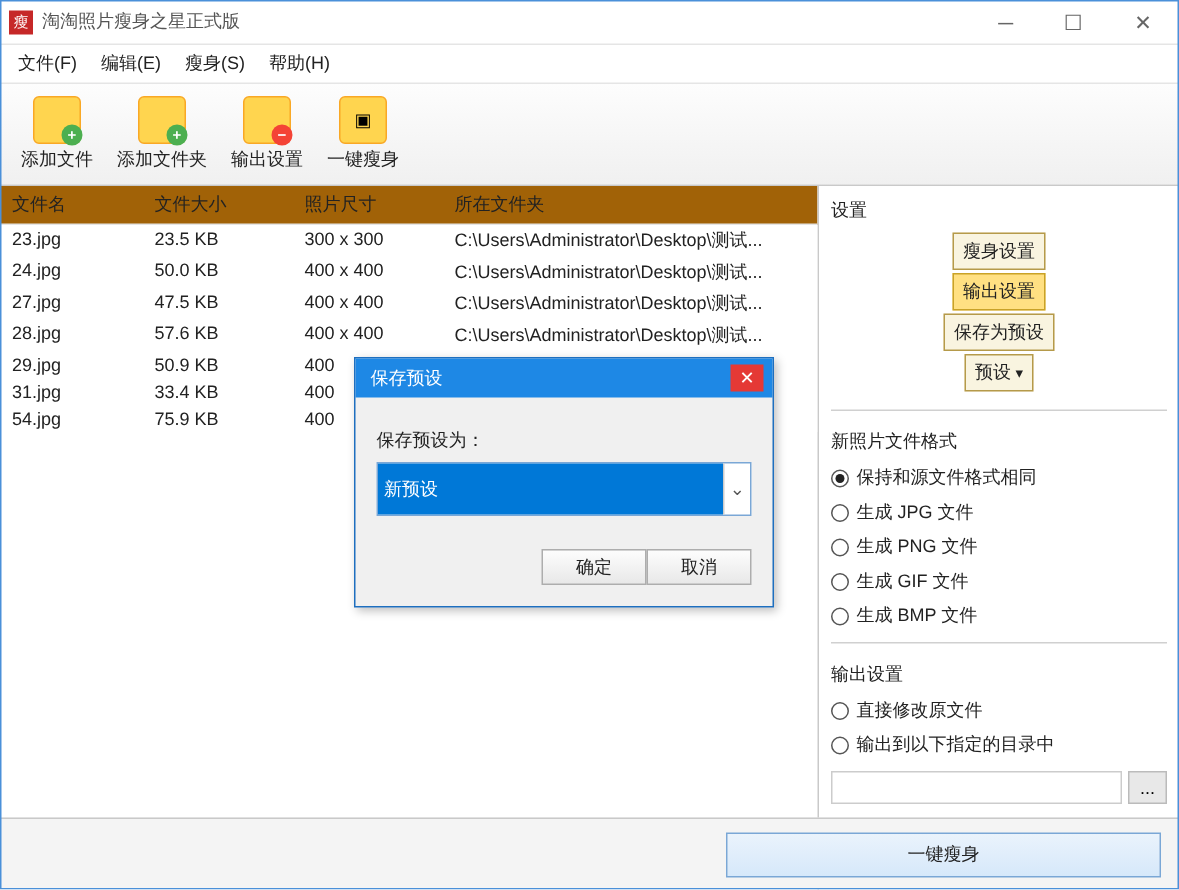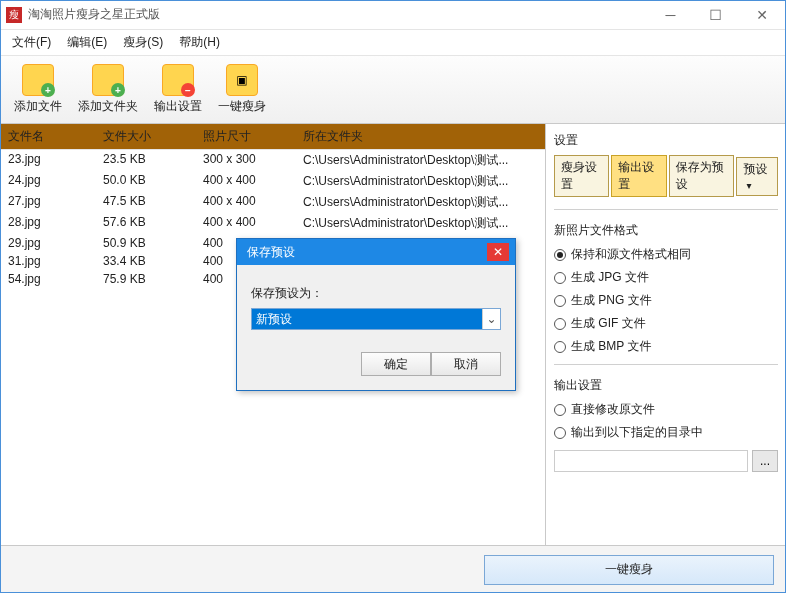--- a/index.html
+++ b/index.html
@@ -31,42 +31,42 @@
 .col-name { width: 95px; }
 .col-size { width: 100px; }
 .col-dim { width: 100px; }
 .col-folder { flex: 1; }
 .list-body { background: #fff; }
 .row { display: flex; }
 .row .cell { padding: 2px 8px; white-space: nowrap; overflow: hidden; color: #222; }
 
 .settings { width: 240px; padding: 4px 8px 8px; display: flex; flex-direction: column; }
 .settings-title { font-weight: normal; color: #222; padding: 4px 0; }
-.tabs { display: flex; gap: 2px; margin: 2px 0 6px; align-items: center; }
+.tabs { display: flex; gap: 2px; margin: 2px 12px 6px; align-items: center; flex-direction: column; }
 .tab { border: 1px solid #b59a4a; background: #f9f4e0; padding: 3px 6px; color: #222; }
 .tab.active { background: #ffe082; border-color: #c9a227; }
 .tab.dropdown::after { content: "▾"; margin-left: 3px; font-size: 10px; }
 .group-title { color: #222; margin: 6px 0 4px; }
 .radio-line { display: flex; align-items: center; gap: 5px; padding: 3px 0; color: #222; }
 .radio { width: 12px; height: 12px; border: 1px solid #555; border-radius: 50%; display: inline-flex; align-items: center; justify-content: center; background: #fff; }
 .radio.checked::after { content: ""; width: 6px; height: 6px; border-radius: 50%; background: #222; }
 .divider { border-top: 1px solid #d0d0d0; margin: 6px 0; }
 .path-row { display: flex; gap: 4px; margin-top: 6px; }
 .path-input { flex: 1; height: 22px; border: 1px solid #ccc; background: #fff; }
 .browse-btn { width: 26px; height: 22px; background: #e8e8e8; border: 1px solid #bbb; display: flex; align-items: center; justify-content: center; }
 
 .footer { position: absolute; bottom: 0; right: 0; width: 786px; height: 48px; border-top: 1px solid #c9c9c9; background: #f4f4f4; display: flex; align-items: center; justify-content: flex-end; padding-right: 12px; }
 .primary-btn { width: 290px; height: 30px; border: 1px solid #7aa7d6; background: linear-gradient(#eaf3fc, #d6e8fa); color: #222; display: flex; align-items: center; justify-content: center; }
 
 .modal { position: absolute; left: 236px; top: 238px; width: 280px; background: #f0f0f0; border: 1px solid #1e6fbf; box-shadow: 2px 2px 6px rgba(0,0,0,0.25); }
 .modal-title { background: #1e88e5; color: #fff; height: 26px; display: flex; align-items: center; justify-content: space-between; padding: 0 6px 0 10px; font-size: 12px; }
 .modal-close { width: 22px; height: 18px; background: #e53935; color: #fff; display: flex; align-items: center; justify-content: center; font-size: 12px; }
 .modal-body { padding: 20px 14px 10px; }
 .modal-label { color: #222; margin-bottom: 6px; }
-.combo { display: flex; border: 1px solid #7aa7d6; background: #fff; height: 22px; }
+.combo { display: flex; border: 1px solid #7aa7d6; background: #fff; height: 36px; }
 .combo-input { flex: 1; background: #0078d7; color: #fff; padding: 0 4px; display: flex; align-items: center; }
 .combo-arrow { width: 18px; display: flex; align-items: center; justify-content: center; color: #555; border-left: 1px solid #ccc; }
 .modal-footer { display: flex; justify-content: flex-end; gap: 0; padding: 12px 14px 14px; }
 .dlg-btn { width: 70px; height: 24px; border: 1px solid #adadad; background: linear-gradient(#fdfdfd,#e8e8e8); display: flex; align-items: center; justify-content: center; color: #222; }
 
 .window-border { position: absolute; inset: 0; border: 1px solid #4a90d9; pointer-events: none; }
 </style>
 </head>
 <body>
 

